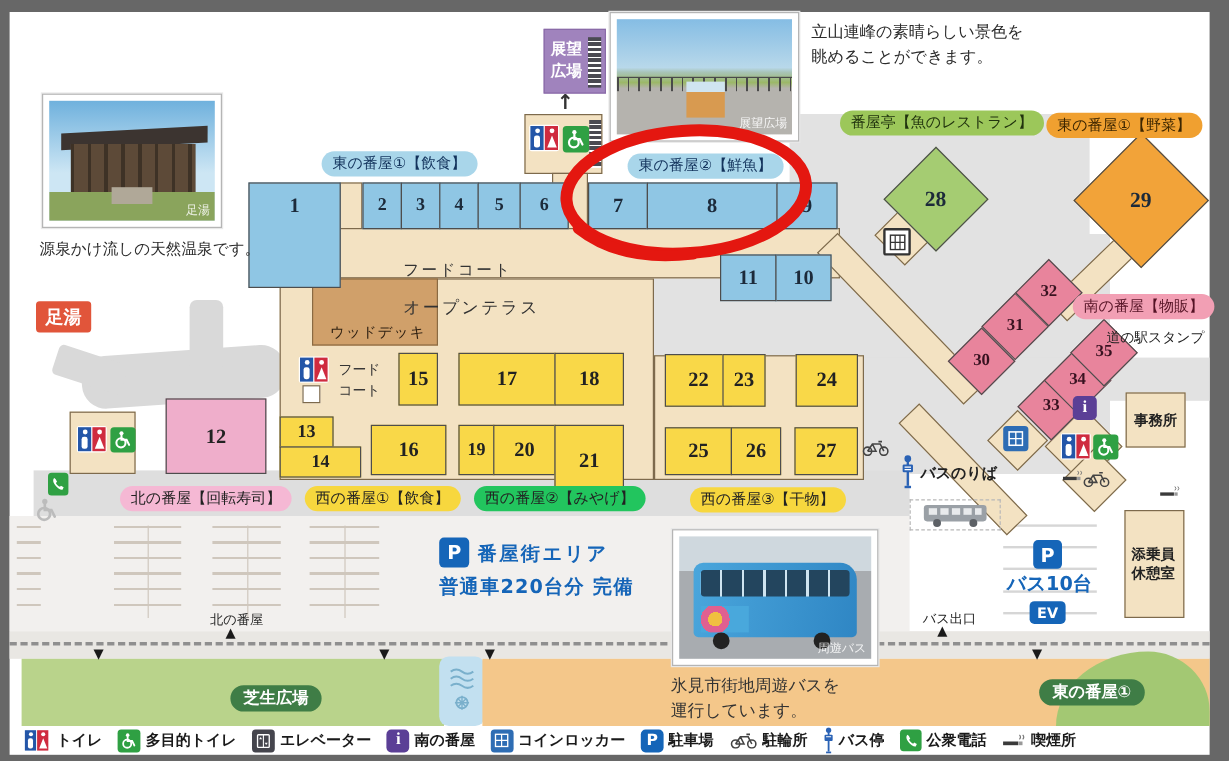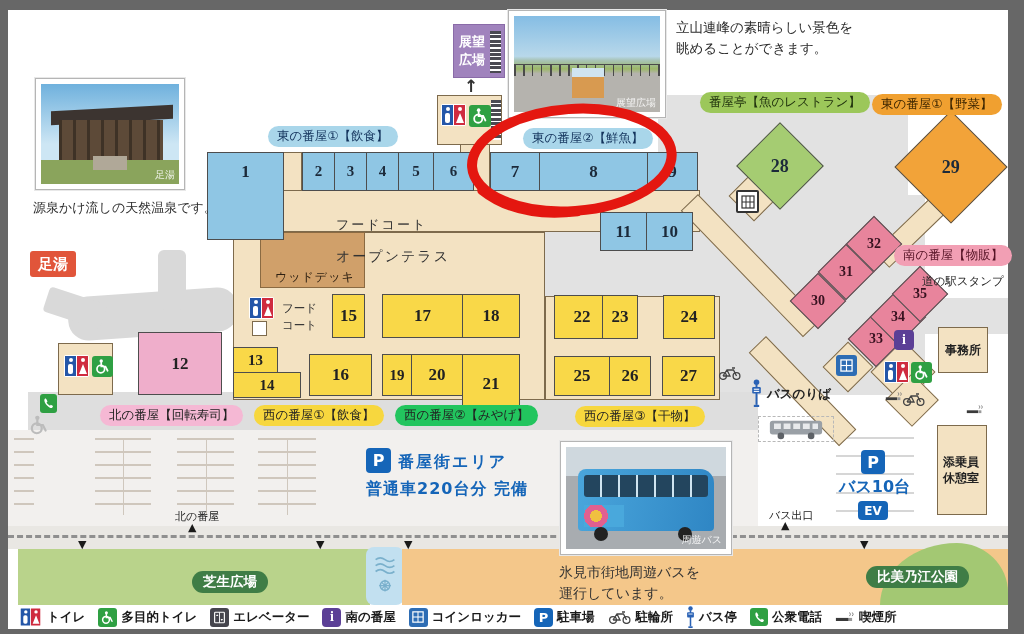--- a/index.html
+++ b/index.html
@@ -316,21 +316,21 @@
   <div class="txt" style="left:175px;top:509px;font-size:11px;color:#222">北の番屋</div>
   <div class="tri" style="left:188px;top:521px">▲</div>
   <div class="txt" style="left:769px;top:508px;font-size:11px;color:#222">バス出口</div>
   <div class="tri" style="left:781px;top:519px">▲</div>
   <div class="tri" style="left:78px;top:538px">▼</div>
   <div class="tri" style="left:316px;top:538px">▼</div>
   <div class="tri" style="left:404px;top:538px">▼</div>
   <div class="tri" style="left:860px;top:538px">▼</div>
 
   <div class="abs greenpill" style="left:192px;top:571px;z-index:5">芝生広場</div>
-  <div class="abs greenpill" style="left:866px;top:566px;z-index:5">比美乃江公園</div>
+  <div class="abs greenpill" style="left:866px;top:566px;z-index:5">東の番屋①</div>
   <div class="ic" style="left:371px;top:555px;width:28px;height:40px">
     <svg viewBox="0 0 22 34" width="28" height="40">
         <path d="M3 4q4-3 8 0t8 0M3 9q4-3 8 0t8 0M3 14q4-3 8 0t8 0" stroke="#7ab0cc" stroke-width="1.4" fill="none"></path>
         <circle cx="11" cy="26" r="4" fill="none" stroke="#7ab0cc" stroke-width="1.3"></circle>
         <path d="M11 21v10M6 26h10M8 23l6 6M14 23l-6 6" stroke="#7ab0cc" stroke-width="1"></path>
       </svg>
   </div>
 
   <div class="ic wc" style="left:441px;top:104px">
       <i class="m"></i>

